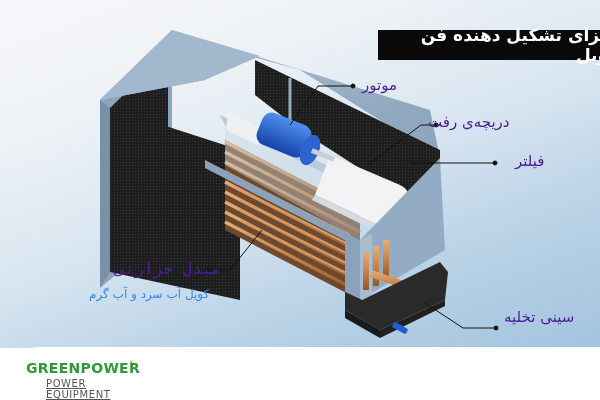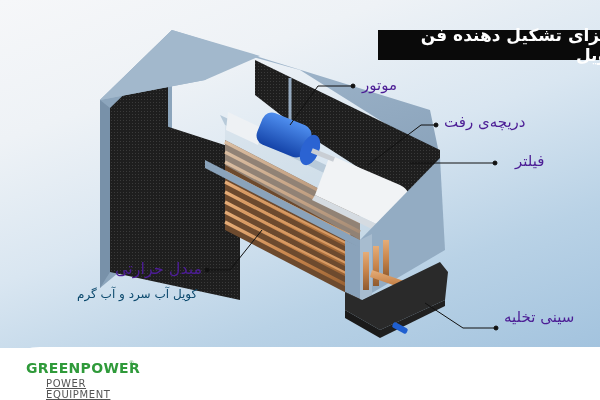--- a/index.html
+++ b/index.html
@@ -7,21 +7,21 @@
          font-family:"DejaVu Sans", sans-serif; background:#ffffff; }
   .bg { position:absolute; left:0; top:0; width:600px; height:348px;
         background: linear-gradient(160deg, #f6f7f9 0%, #eef2f6 25%, #d9e6f1 50%, #b9d2e6 75%, #a3c3de 100%); }
   .bottom-white { position:absolute; left:0; top:347px; width:600px; height:53px; background:#ffffff;
         border-top-left-radius:40px 30px; }
   .diagram { position:absolute; left:0; top:0; width:600px; height:400px; }
   .title-box { position:absolute; left:378px; top:30px; width:240px; height:30px; background:#0a0a0a;
         color:#ffffff; display:flex; align-items:center; justify-content:center;
         font-size:17px; font-weight:bold; direction:rtl; }
   .label { position:absolute; direction:rtl; color:#4c1d95; font-size:15px; white-space:nowrap; }
-  .sublabel { position:absolute; direction:rtl; color:#0c4a6e; font-size:12px; white-space:nowrap; }
+  .sublabel { position:absolute; direction:rtl; color:#3b82f6; font-size:12px; white-space:nowrap;margin-left:12px; }
   .logo { position:absolute; left:26px; top:361px; width:110px; }
   .logo-main { color:#2f9a3a; font-family:"DejaVu Sans", sans-serif; font-weight:bold; font-size:14px;
         letter-spacing:0.3px; line-height:15px; }
   .logo-reg { position:absolute; left:103px; top:-2px; font-size:5px; color:#2f9a3a; }
   .logo-sub { color:#555555; font-size:10px; letter-spacing:0.6px; margin-left:20px; margin-top:2px;
         font-family:"DejaVu Sans", sans-serif;text-decoration:underline; }
 </style>
 </head>
 <body>
 
@@ -135,23 +135,23 @@
     <polyline points="207,270 230,270 262,230"></polyline>
     <circle cx="207" cy="270" r="2" fill="#111"></circle>
     <polyline points="496,328 463,328 425,303"></polyline>
     <circle cx="496" cy="328" r="2" fill="#111"></circle>
   </g>
 </svg>
 
 <div class="title-box">اجزای تشکیل دهنده فن کویل</div>
 
 <div class="label" style="left:362px; top:76px;">موتور</div>
-<div class="label" style="left:444px; top:113px;">دریچه‌ی رفت</div>
+<div class="label" style="left:428px; top:113px;">دریچه‌ی رفت</div>
 <div class="label" style="left:515px; top:152px;">فیلتر</div>
-<div class="label" style="left:115px; top:259px; font-size:16px;">مبدل حرارتی</div>
+<div class="label" style="left:115px; top:259px; font-size:16px;font-family:Liberation Mono, monospace;">مبدل حرارتی</div>
 <div class="sublabel" style="left:77px; top:287px;">کویل آب سرد و آب گرم</div>
 <div class="label" style="left:504px; top:308px;">سینی تخلیه</div>
 
 <div class="logo">
   <div class="logo-main">GREENPOWER</div>
   <span class="logo-reg">®</span>
   <div class="logo-sub">POWER EQUIPMENT</div>
 </div>
 
 </body></html>

